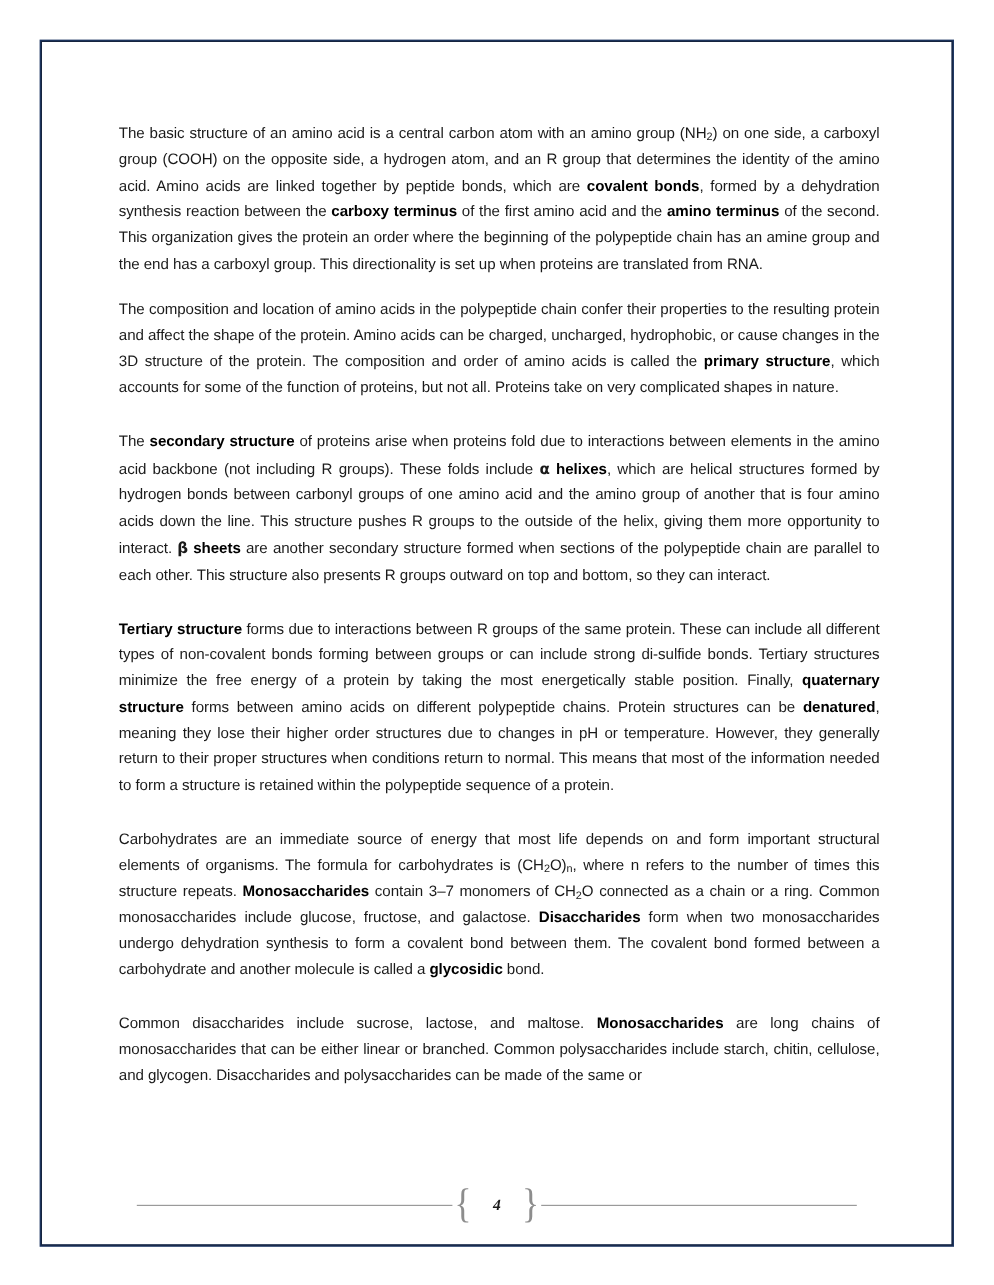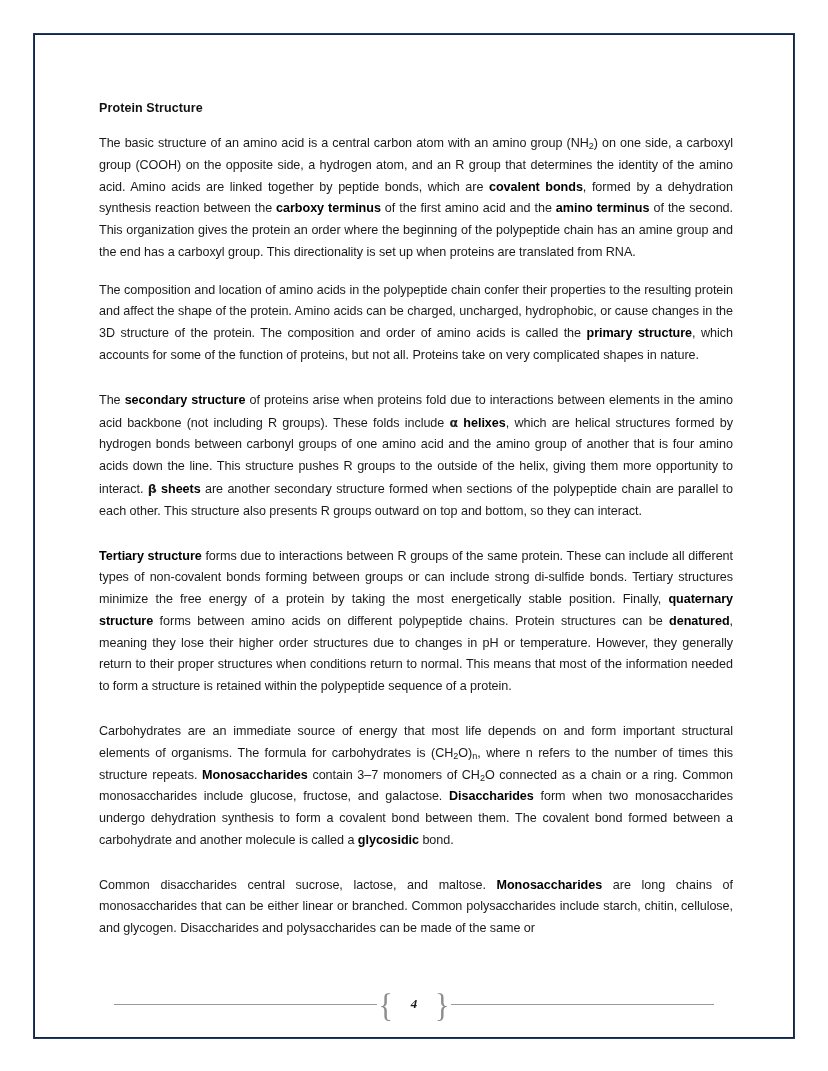--- a/index.html
+++ b/index.html
@@ -118,29 +118,28 @@
     text-align: center;
   }
 </style>
 </head>
 <body>
 
 <div class="page">
   <div class="page-frame">
 
     <div class="content">
-      <h1 class="doc-heading">Protein Structure</h1>
 
       <div id="paragraphs">
           <p class="para tight"><span>The basic structure of an amino acid is a central carbon atom with an amino group (NH</span><sub>2</sub><span>) on one side, a carboxyl group (COOH) on the opposite side, a hydrogen atom, and an R group that determines the identity of the amino acid. Amino acids are linked together by peptide bonds, which are </span><b>covalent bonds</b><span>, formed by a dehydration synthesis reaction between the </span><b>carboxy terminus</b><span> of the first amino acid and the </span><b>amino terminus</b><span> of the second. This organization gives the protein an order where the beginning of the polypeptide chain has an amine group and the end has a carboxyl group. This directionality is set up when proteins are translated from RNA.</span></p>
           <p class="para gap"><span>The composition and location of amino acids in the polypeptide chain confer their properties to the resulting protein and affect the shape of the protein. Amino acids can be charged, uncharged, hydrophobic, or cause changes in the 3D structure of the protein. The composition and order of amino acids is called the </span><b>primary structure</b><span>, which accounts for some of the function of proteins, but not all. Proteins take on very complicated shapes in nature.</span></p>
           <p class="para gap"><span>The </span><b>secondary structure</b><span> of proteins arise when proteins fold due to interactions between elements in the amino acid backbone (not including R groups). These folds include </span><span class="greek">α</span><b> helixes</b><span>, which are helical structures formed by hydrogen bonds between carbonyl groups of one amino acid and the amino group of another that is four amino acids down the line. This structure pushes R groups to the outside of the helix, giving them more opportunity to interact. </span><span class="greek">β</span><b> sheets</b><span> are another secondary structure formed when sections of the polypeptide chain are parallel to each other. This structure also presents R groups outward on top and bottom, so they can interact.</span></p>
           <p class="para gap"><b>Tertiary structure</b><span> forms due to interactions between R groups of the same protein. These can include all different types of non-covalent bonds forming between groups or can include strong di-sulfide bonds. Tertiary structures minimize the free energy of a protein by taking the most energetically stable position. Finally, </span><b>quaternary structure</b><span> forms between amino acids on different polypeptide chains. Protein structures can be </span><b>denatured</b><span>, meaning they lose their higher order structures due to changes in pH or temperature. However, they generally return to their proper structures when conditions return to normal. This means that most of the information needed to form a structure is retained within the polypeptide sequence of a protein.</span></p>
           <p class="para gap"><span>Carbohydrates are an immediate source of energy that most life depends on and form important structural elements of organisms. The formula for carbohydrates is (CH</span><sub>2</sub><span>O)</span><sub>n</sub><span>, where n refers to the number of times this structure repeats. </span><b>Monosaccharides</b><span> contain 3–7 monomers of CH</span><sub>2</sub><span>O connected as a chain or a ring. Common monosaccharides include glucose, fructose, and galactose. </span><b>Disaccharides</b><span> form when two monosaccharides undergo dehydration synthesis to form a covalent bond between them. The covalent bond formed between a carbohydrate and another molecule is called a </span><b>glycosidic</b><span> bond.</span></p>
-          <p class="para gap"><span>Common disaccharides central sucrose, lactose, and maltose. </span><b>Monosaccharides</b><span> are long chains of monosaccharides that can be either linear or branched. Common polysaccharides include starch, chitin, cellulose, and glycogen. Disaccharides and polysaccharides can be made of the same or</span></p>
+          <p class="para gap"><span>Common disaccharides include sucrose, lactose, and maltose. </span><b>Monosaccharides</b><span> are long chains of monosaccharides that can be either linear or branched. Common polysaccharides include starch, chitin, cellulose, and glycogen. Disaccharides and polysaccharides can be made of the same or</span></p>
         </div>
     </div>
 
     <div class="footer">
       <div class="footer-rule"></div>
       <span class="brace">{</span>
       <span class="page-number">4</span>
       <span class="brace">}</span>
       <div class="footer-rule"></div>
     </div>

